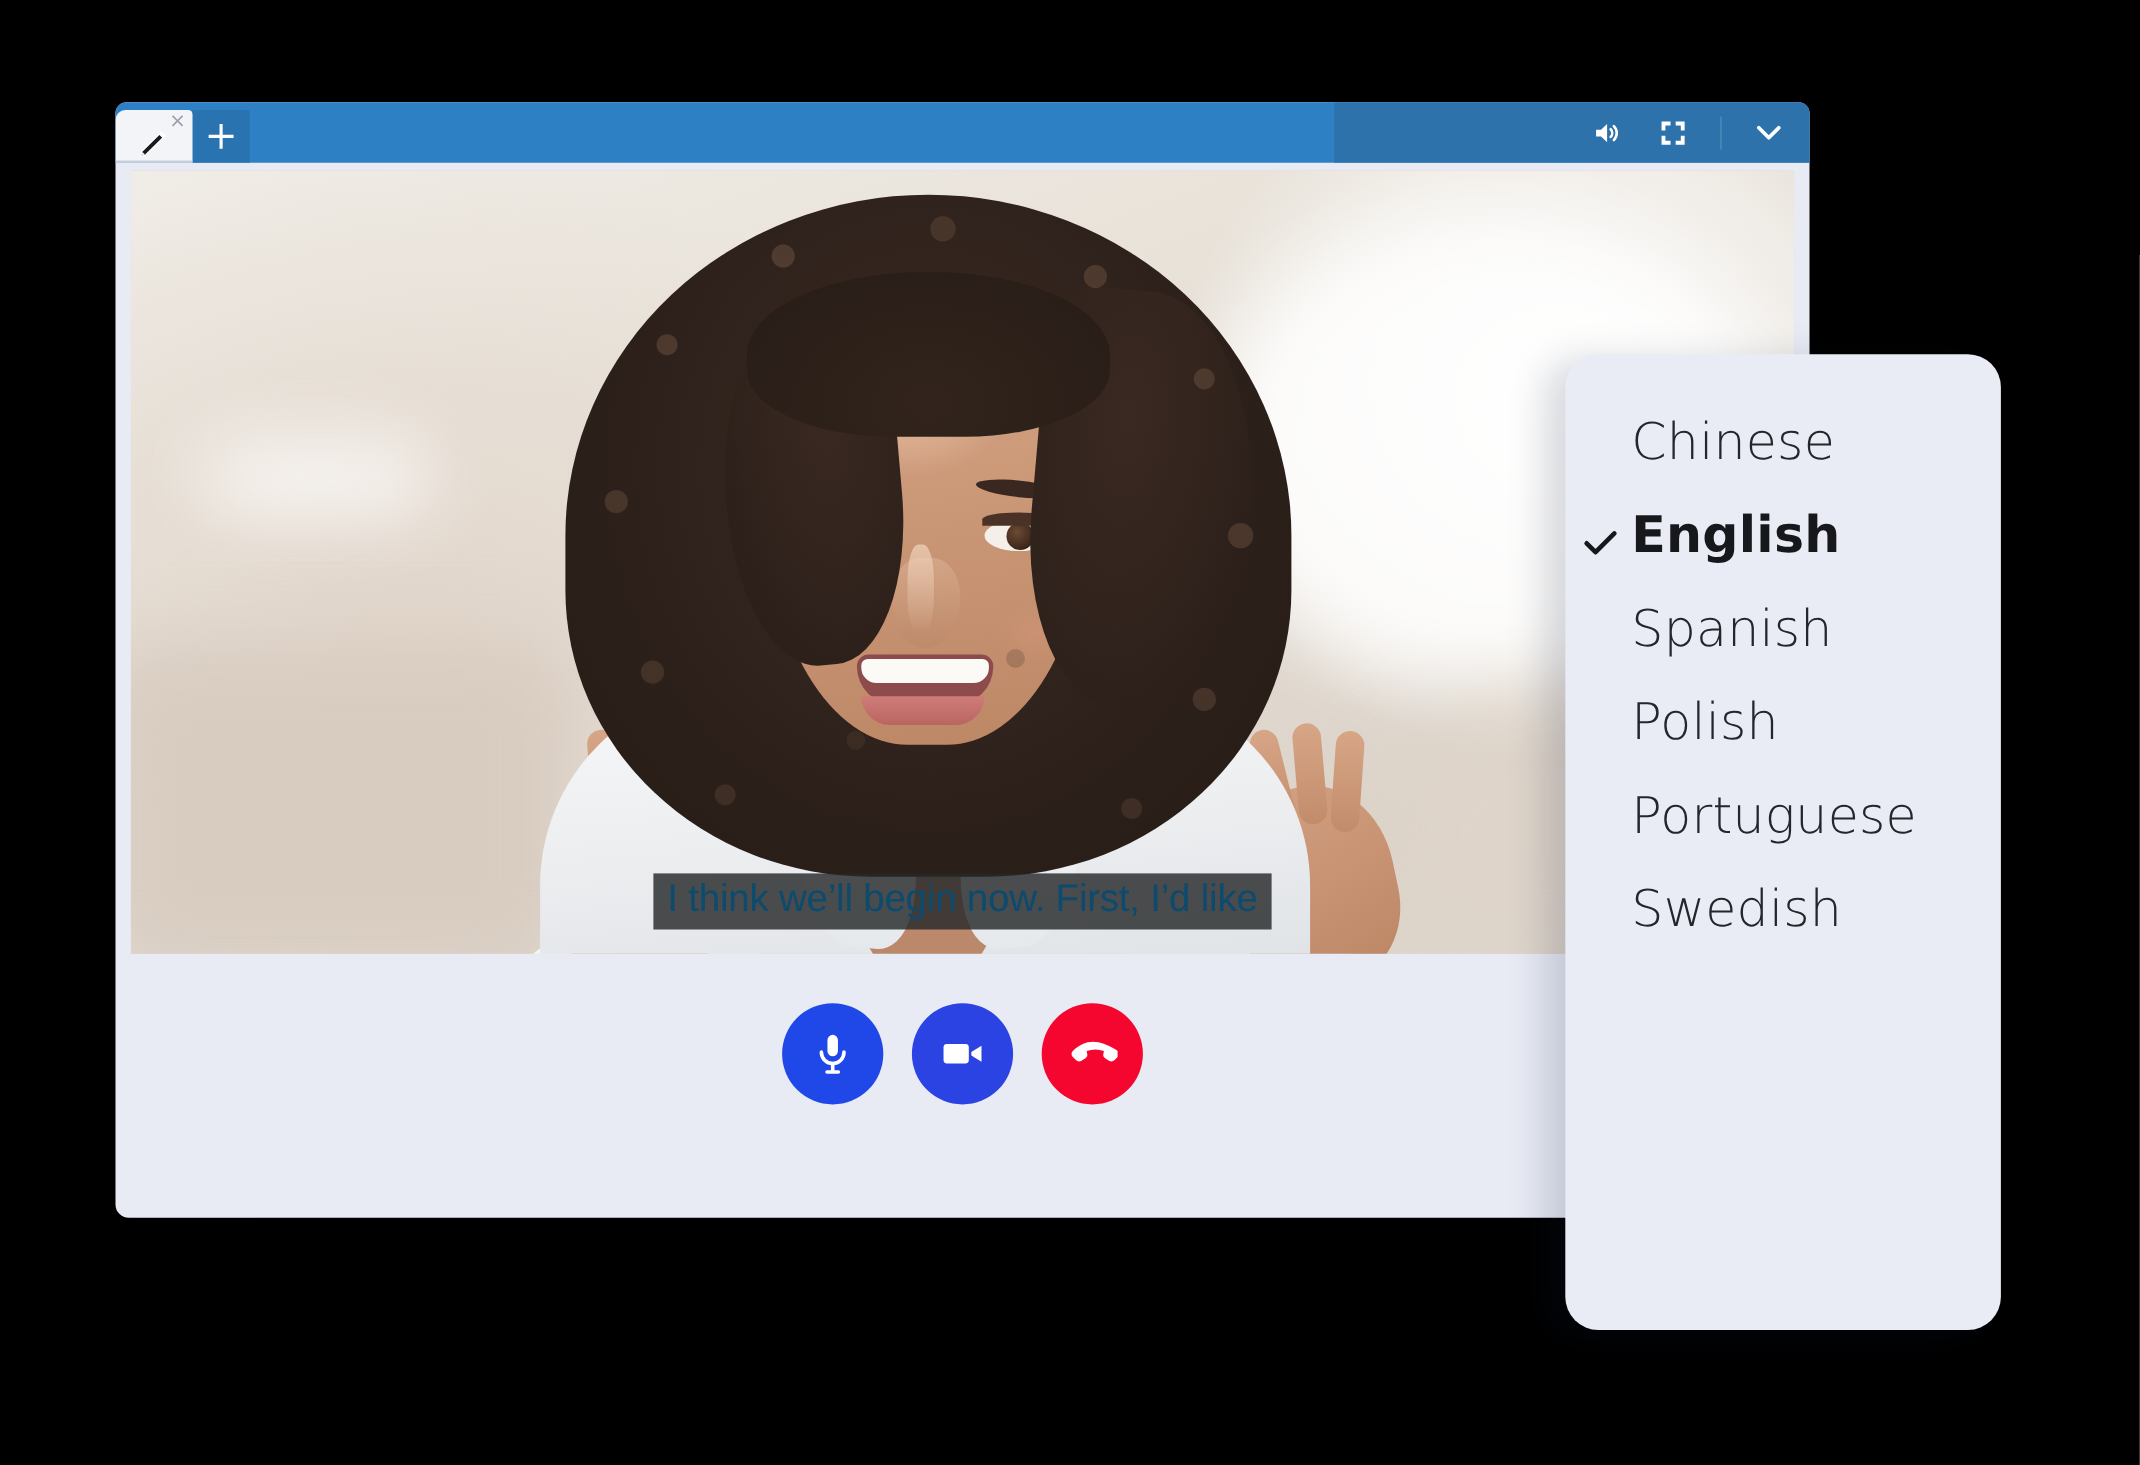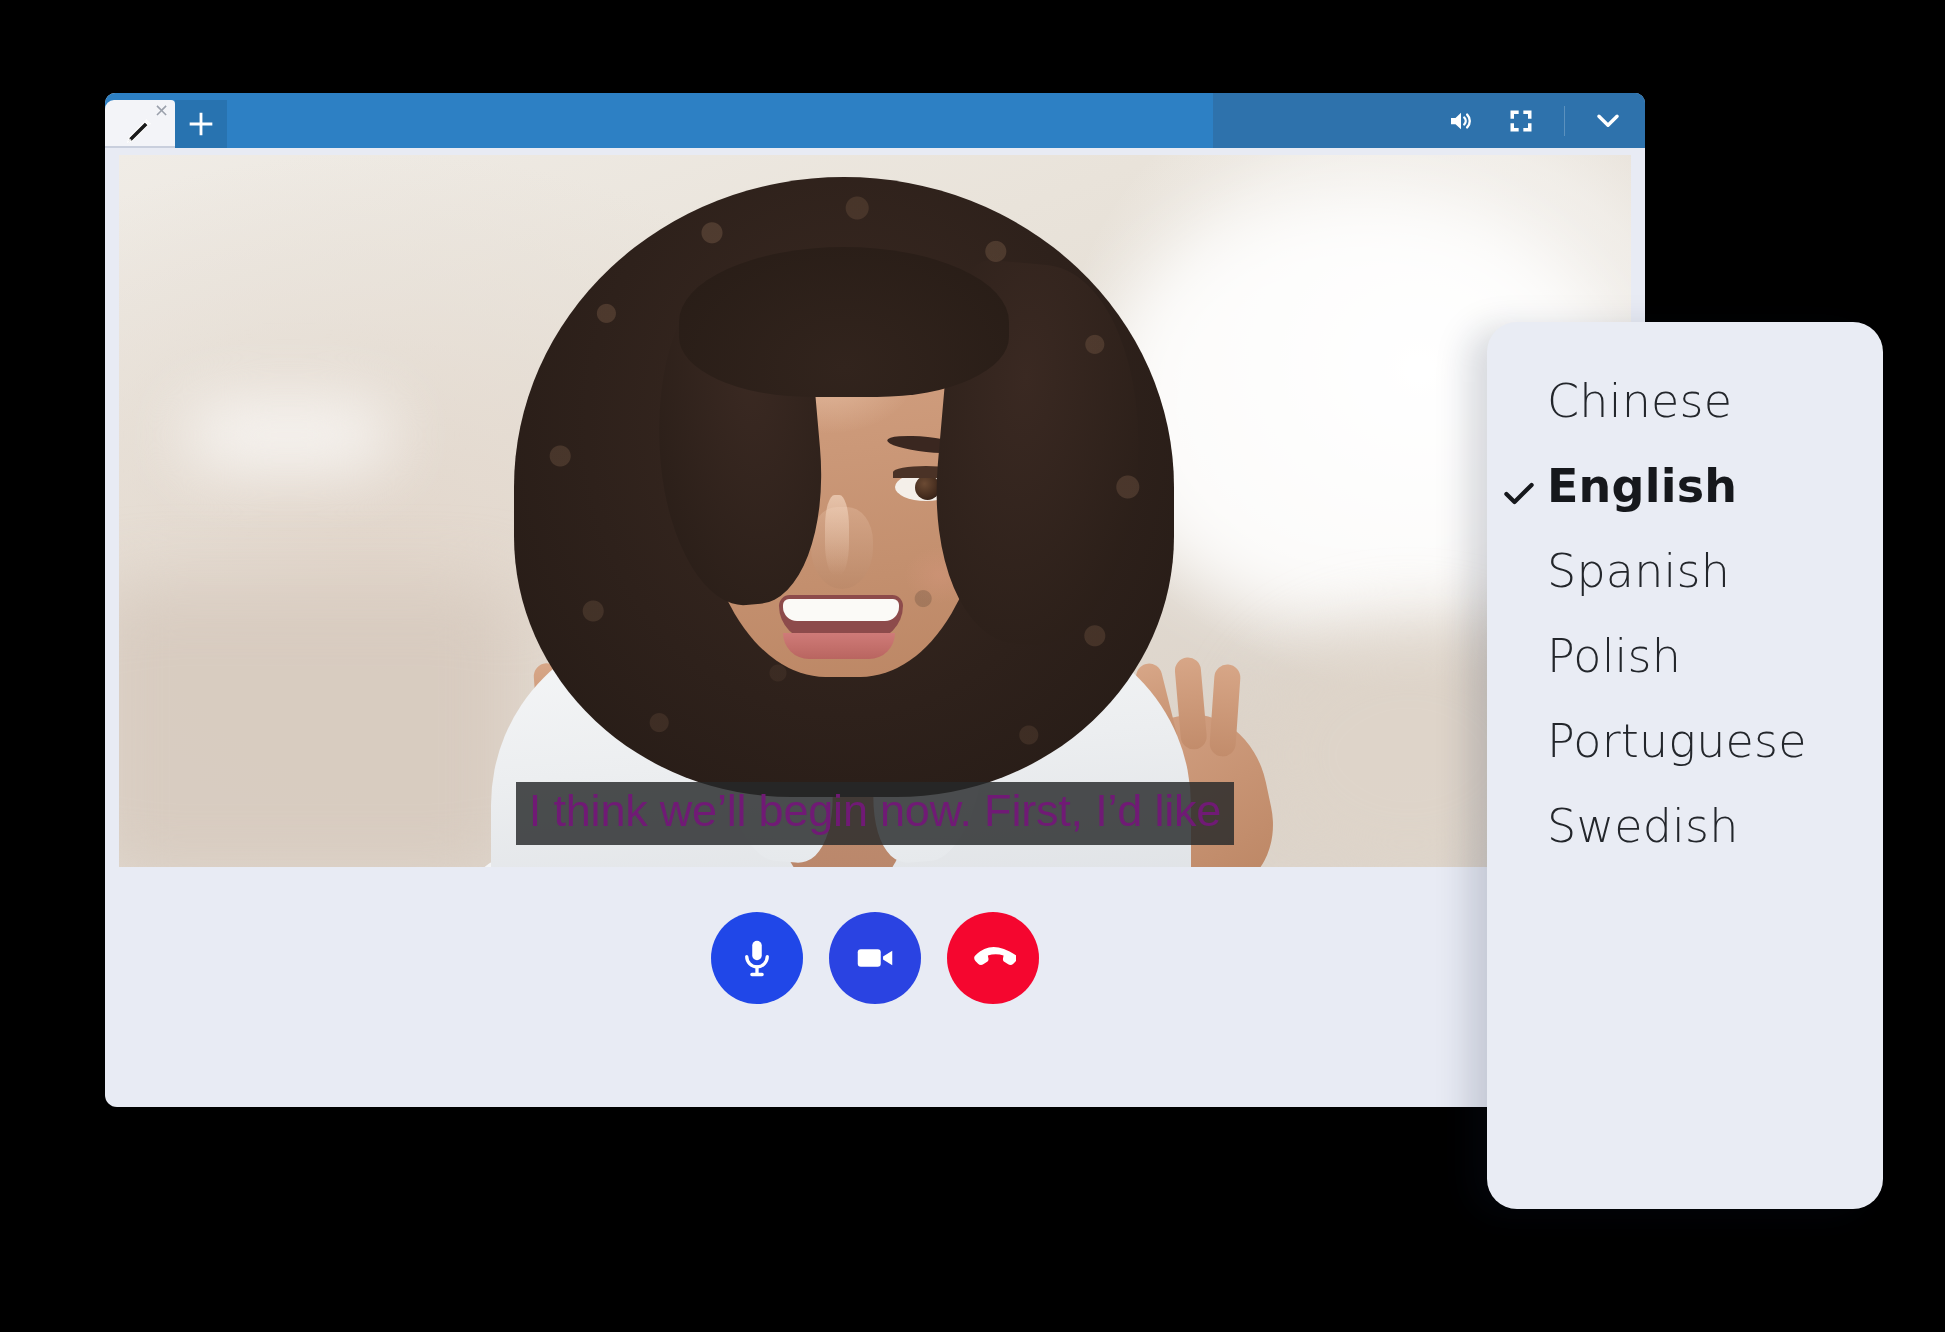--- a/index.html
+++ b/index.html
@@ -408,23 +408,23 @@
     position: absolute;
     left: 0;
     right: 0;
     bottom: 22px;
     text-align: center;
     pointer-events: none;
   }
   .caption-line {
     display: inline-block;
     background: rgba(38,40,42,0.82);
-    color: #701a75;
+    color: #0c4a6e;
     font-family: "Liberation Sans Narrow", "Liberation Sans", sans-serif;
-    font-size: 45px;
+    font-size: 35px;
     line-height: 1.22;
     letter-spacing: -0.2px;
     padding: 2px 13px 6px 13px;
     white-space: nowrap;
   }
   #caption-line-2-wrap { margin-top: -1px; }
 
   
   #call-controls {
     position: absolute;
@@ -450,21 +450,21 @@
     padding: 0;
   }
   #btn-mic { background: #2047e8; }
   #btn-cam { background: #2a43e2; }
   #btn-end { background: #f5062f; }
   .ctrl-btn svg { display: block; }
 
   
   #language-menu {
     position: absolute;
-    left: 1487px;
+    left: 1423px;
     top: 322px;
     width: 396px;
     height: 887px;
     background: #e9ecf4;
     border-radius: 30px;
     box-shadow: -18px 6px 34px rgba(20,30,60,0.17);
     padding: 36px 0 30px 0;
     box-sizing: border-box;
     overflow: hidden;
   }

